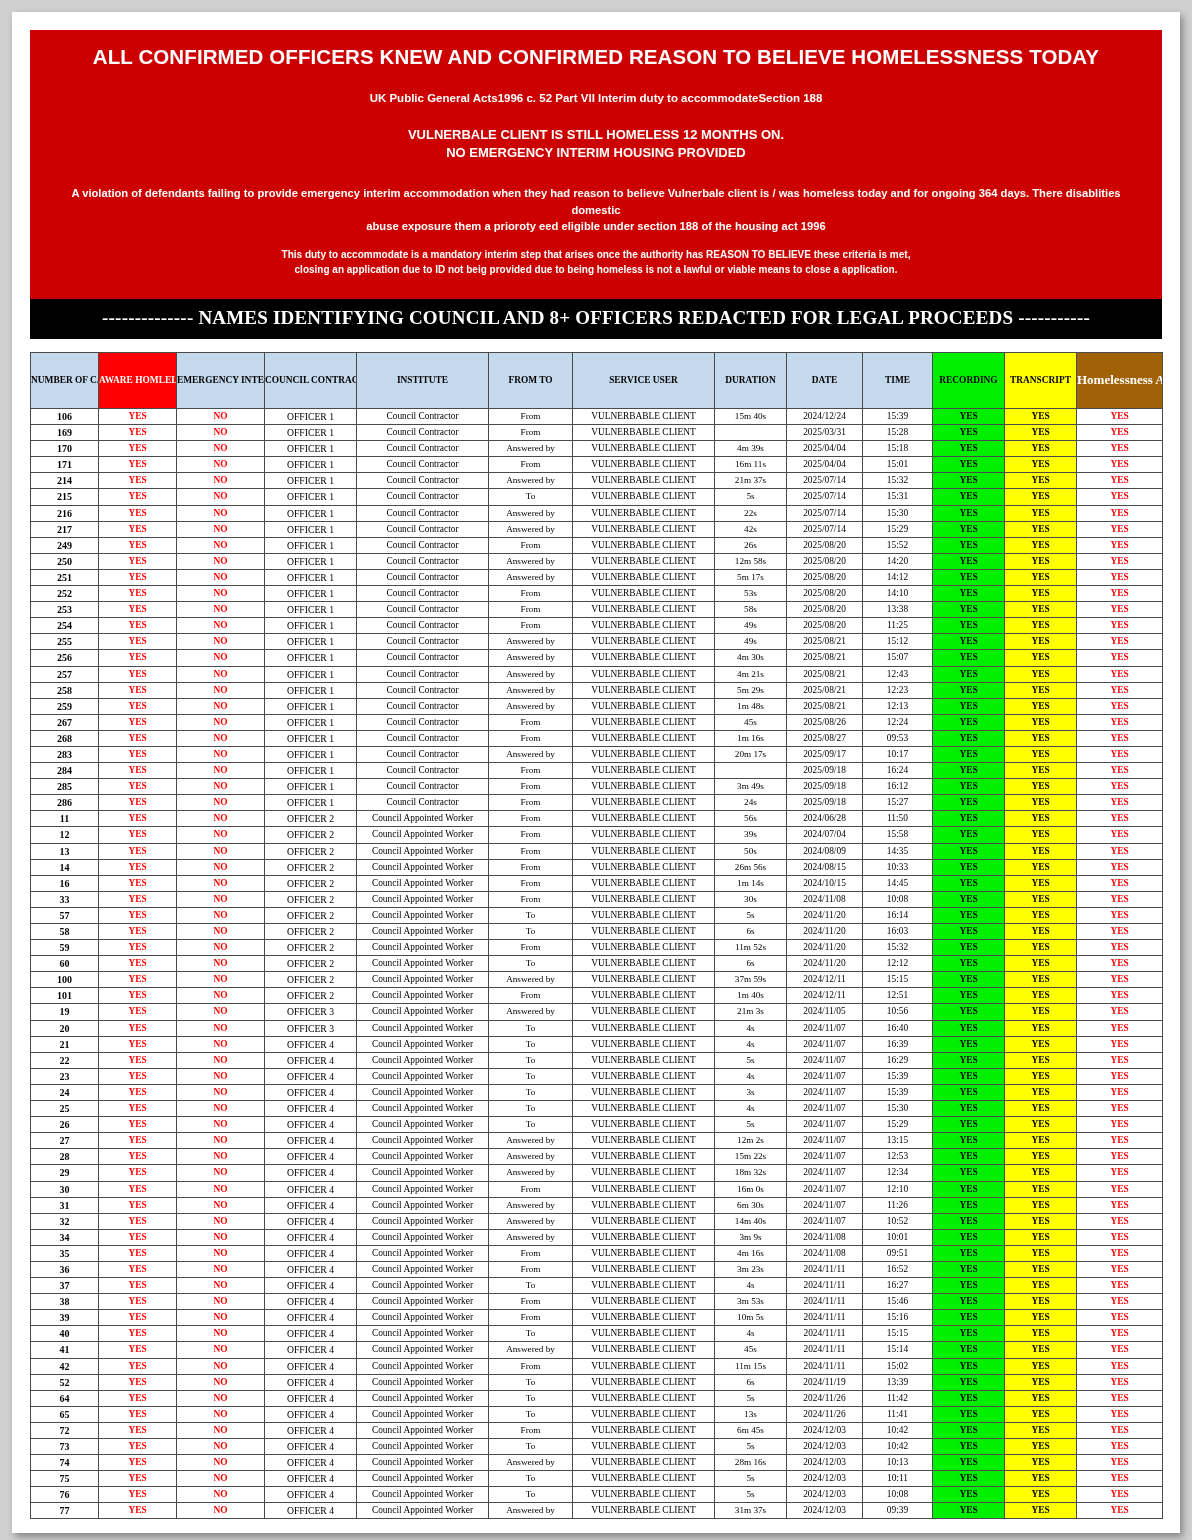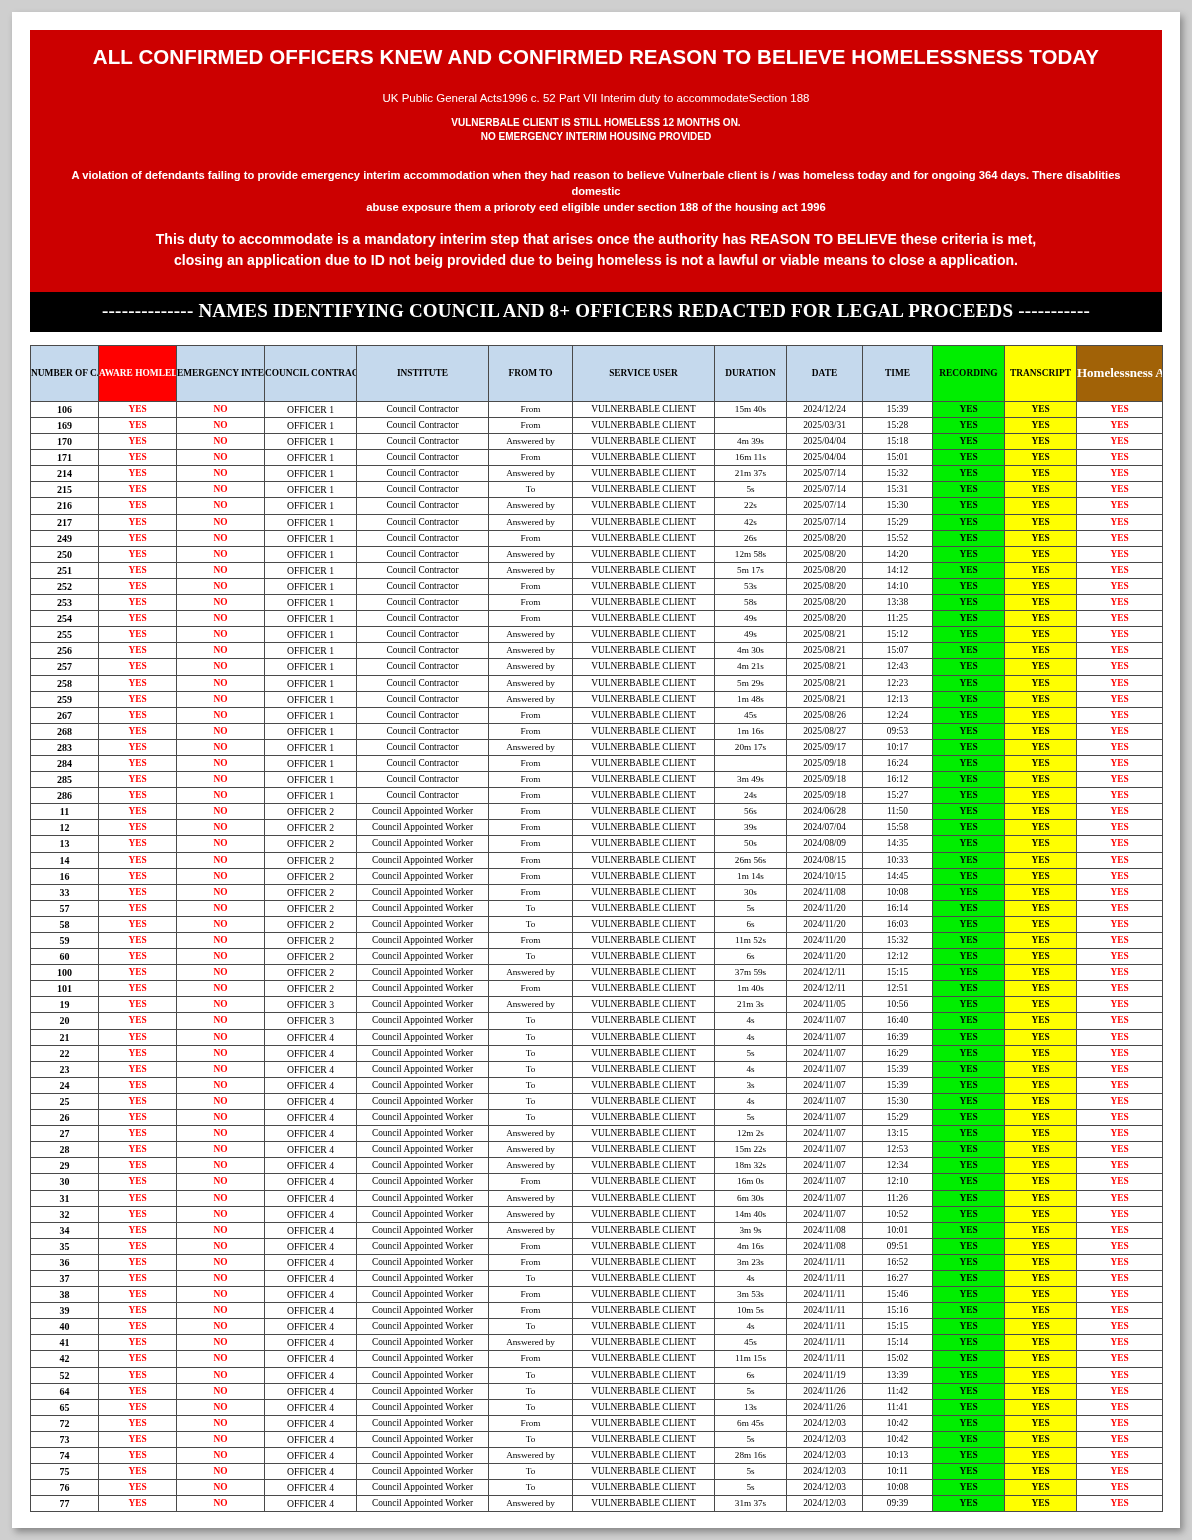--- a/index.html
+++ b/index.html
@@ -33,38 +33,38 @@
   }
   .banner-title {
     font-size: 20.5px;
     font-weight: bold;
     letter-spacing: 0.1px;
     line-height: 1.25;
     margin-bottom: 22px;
   }
   .banner-sub1 {
     font-size: 11.5px;
-    font-weight: normal;
-    margin-bottom: 12px;
+    font-weight: bold;
+    margin-bottom: 22px;
   }
   .banner-sub2 {
-    font-size: 10px;
+    font-size: 13px;
     font-weight: bold;
     line-height: 1.45;
     margin-bottom: 22px;
   }
   .banner-para {
     font-size: 11.2px;
     font-weight: bold;
     line-height: 1.45;
     padding: 0 14px;
     margin-bottom: 14px;
   }
   .banner-para2 {
-    font-size: 14px;
+    font-size: 10px;
     font-weight: bold;
     line-height: 1.45;
     padding: 0 14px;
     margin-bottom: 6px;
     margin-top: 12px;
   }
 
   
   .redact-bar {
     background: #000000;

